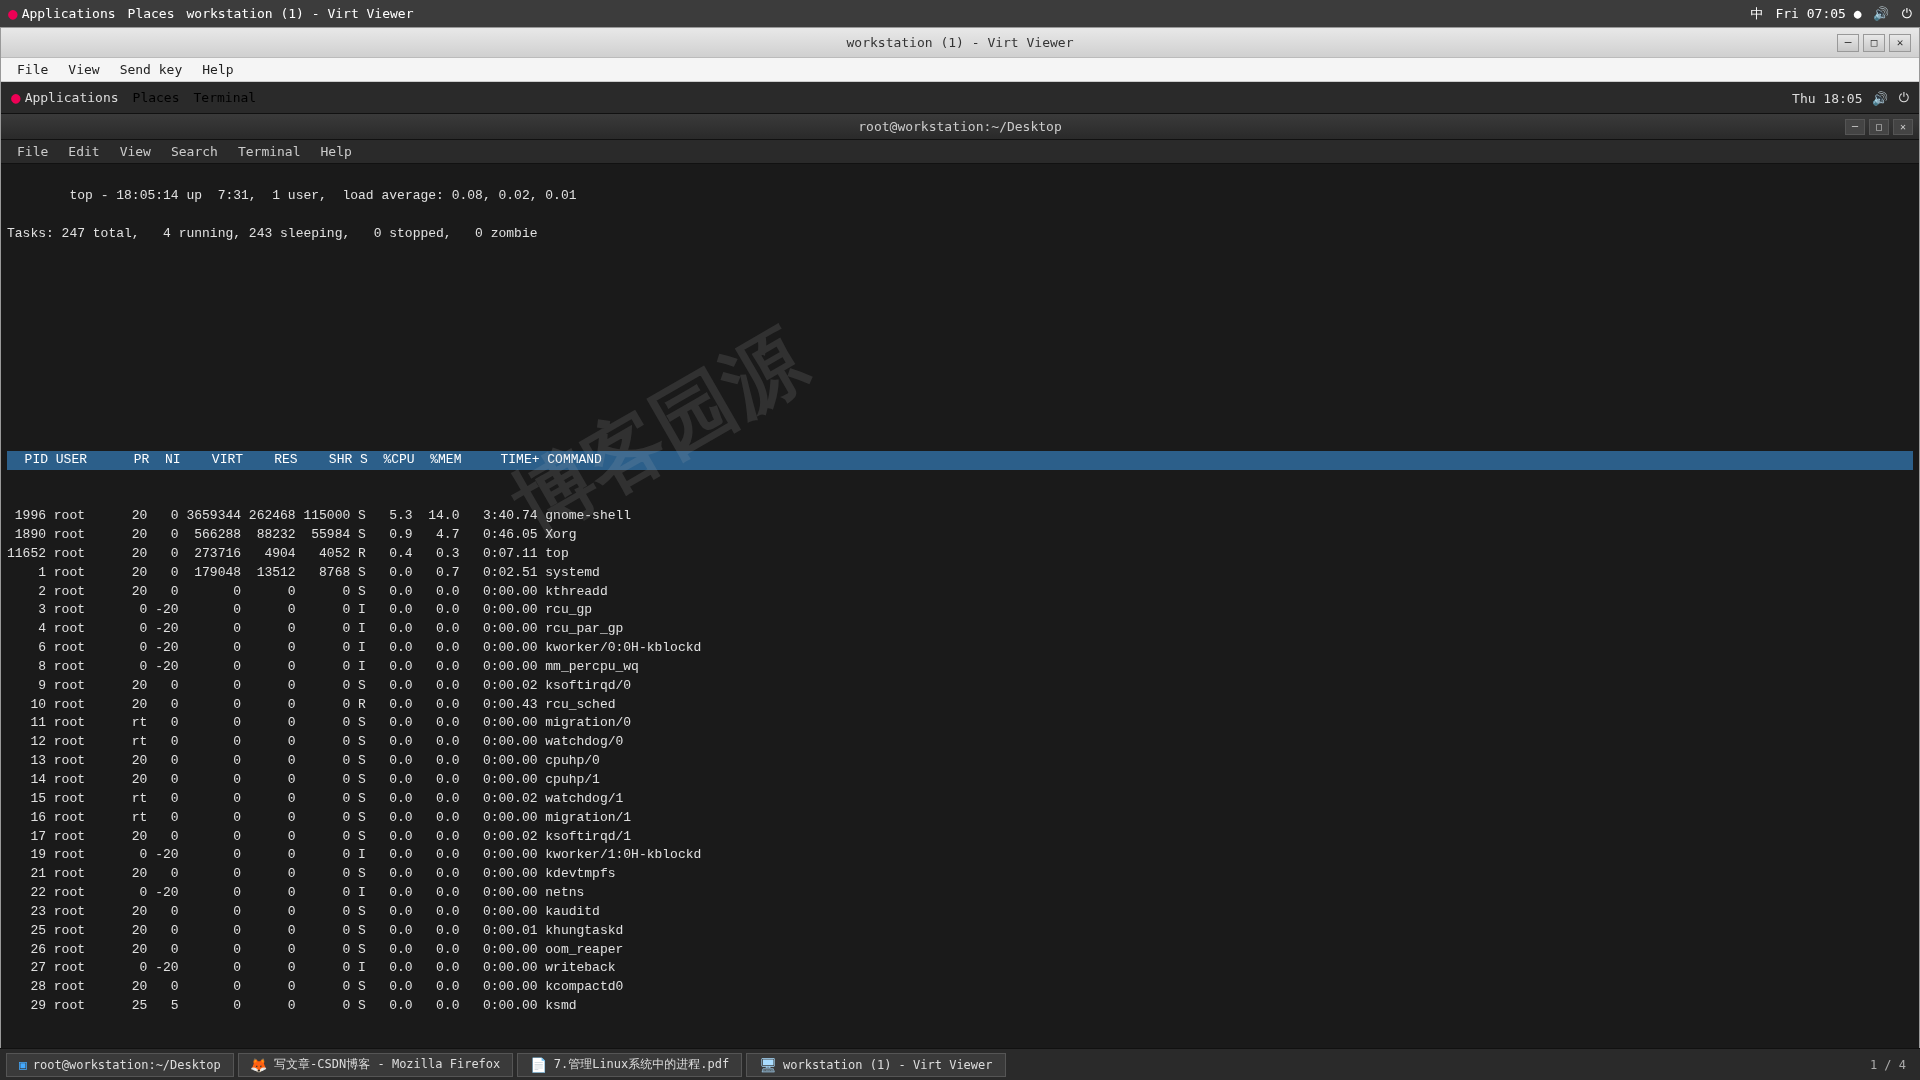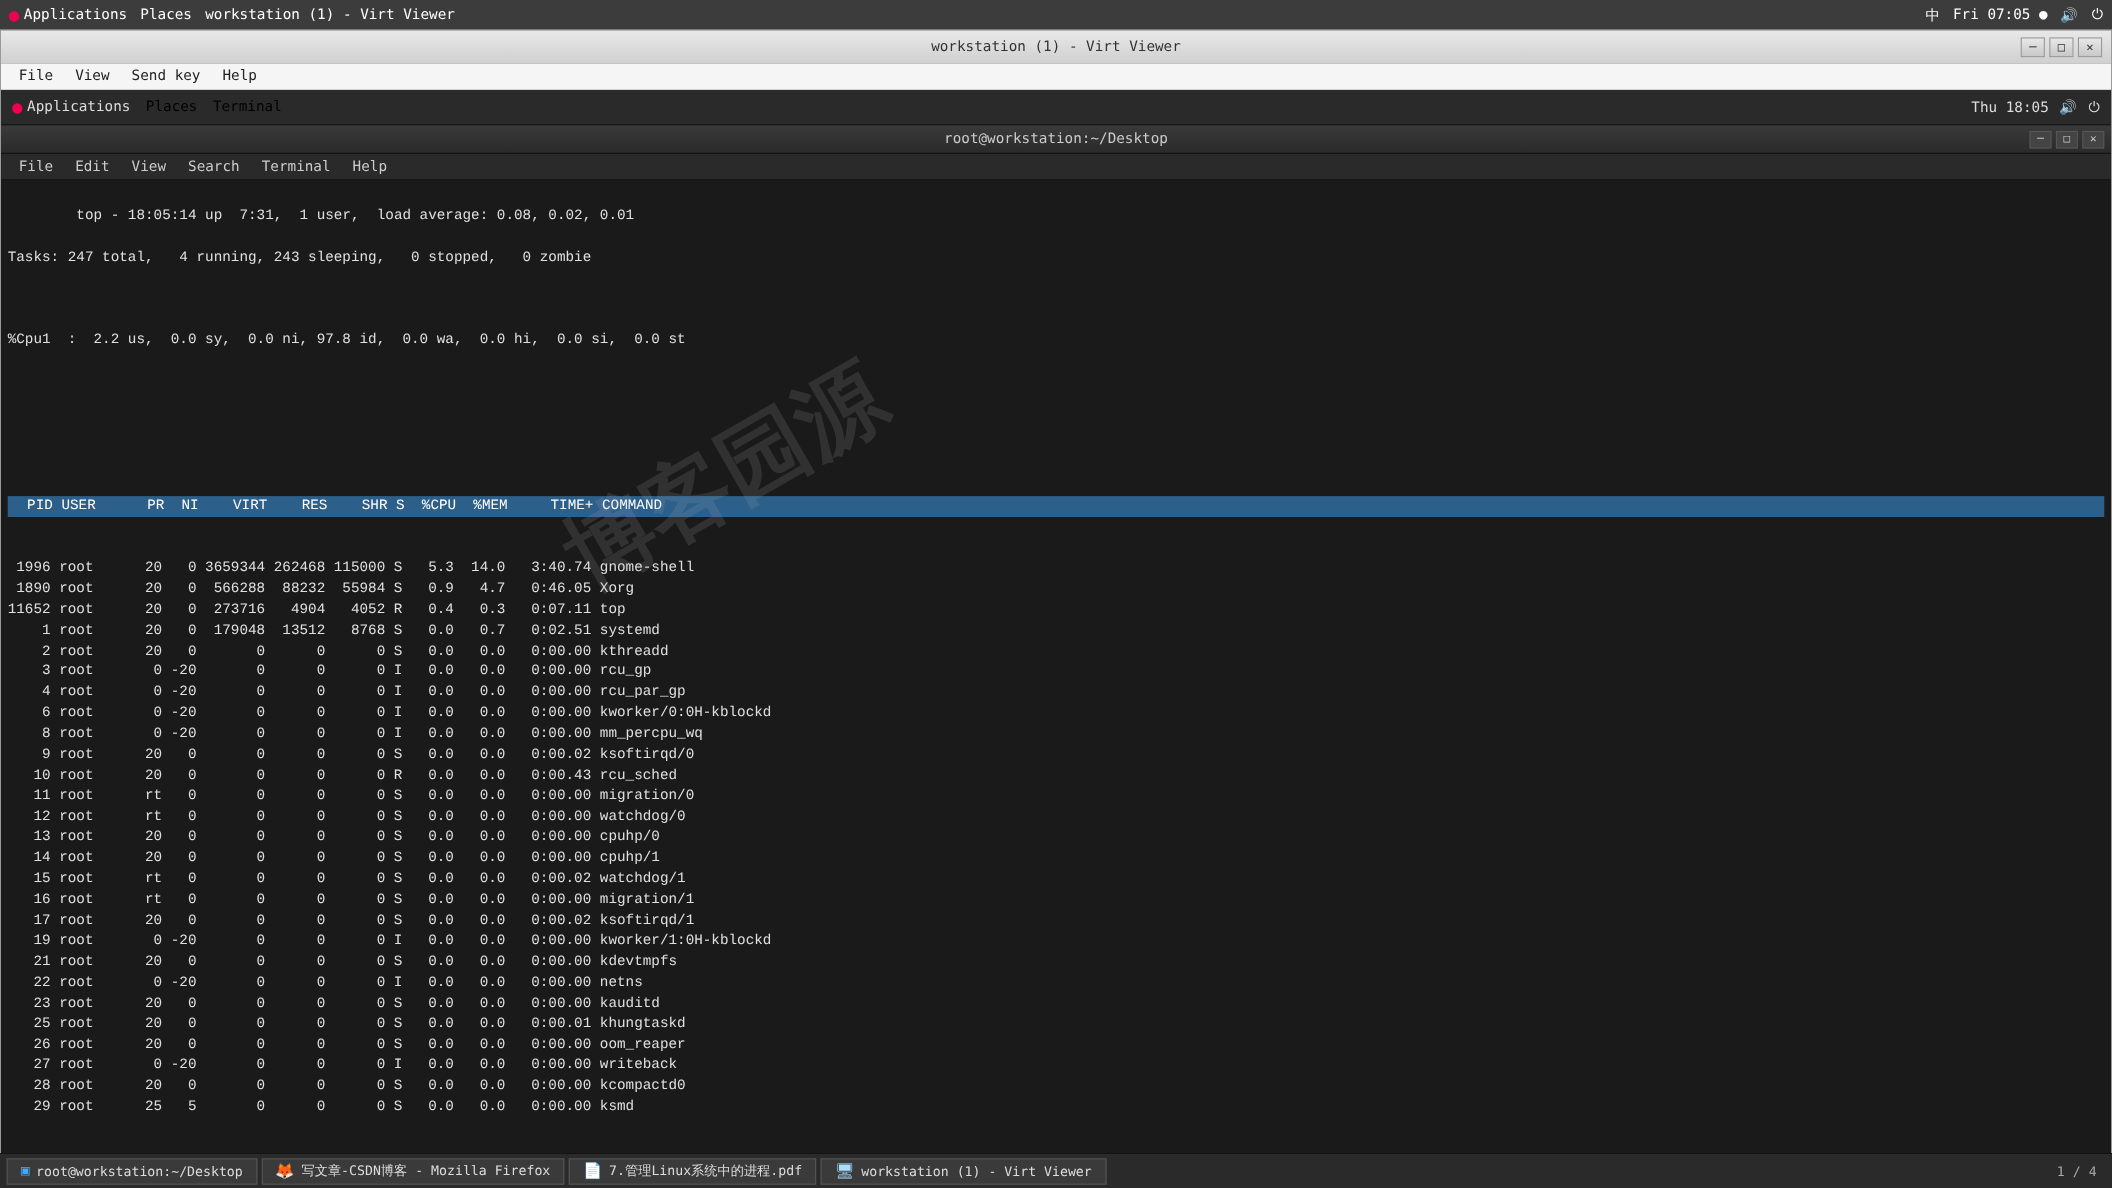--- a/index.html
+++ b/index.html
@@ -207,21 +207,21 @@
         <span>View</span>
         <span>Search</span>
         <span>Terminal</span>
         <span>Help</span>
       </div>
 
       <div id="terminal-content">
         <span>top - 18:05:14 up  7:31,  1 user,  load average: 0.08, 0.02, 0.01</span>
         <br><span>Tasks: 247 total,   4 running, 243 sleeping,   0 stopped,   0 zombie</span>
         <br>
-        <br><span>%Cpu1  :  2.2 us,  0.0 sy,  0.0 ni, 97.8 id,  0.0 wa,  0.0 hi,  0.0 si,  0.0 st</span>
+        <br>
         <br>
         <br>
         <br>
         <span class="proc-header" style="display:block; background:#2c5f8a; color:#fff; padding: 0 2px;">  PID USER      PR  NI    VIRT    RES    SHR S  %CPU  %MEM     TIME+ COMMAND</span>
         <div id="proc-list"><span style="display: block; color: rgb(224, 224, 224);"> 1996 root      20   0 3659344 262468 115000 S   5.3  14.0   3:40.74 gnome-shell</span><span style="display: block; color: rgb(224, 224, 224);"> 1890 root      20   0  566288  88232  55984 S   0.9   4.7   0:46.05 Xorg</span><span style="display: block; color: rgb(224, 224, 224);">11652 root      20   0  273716   4904   4052 R   0.4   0.3   0:07.11 top</span><span style="display: block; color: rgb(224, 224, 224);">    1 root      20   0  179048  13512   8768 S   0.0   0.7   0:02.51 systemd</span><span style="display: block; color: rgb(224, 224, 224);">    2 root      20   0       0      0      0 S   0.0   0.0   0:00.00 kthreadd</span><span style="display: block; color: rgb(224, 224, 224);">    3 root       0 -20       0      0      0 I   0.0   0.0   0:00.00 rcu_gp</span><span style="display: block; color: rgb(224, 224, 224);">    4 root       0 -20       0      0      0 I   0.0   0.0   0:00.00 rcu_par_gp</span><span style="display: block; color: rgb(224, 224, 224);">    6 root       0 -20       0      0      0 I   0.0   0.0   0:00.00 kworker/0:0H-kblockd</span><span style="display: block; color: rgb(224, 224, 224);">    8 root       0 -20       0      0      0 I   0.0   0.0   0:00.00 mm_percpu_wq</span><span style="display: block; color: rgb(224, 224, 224);">    9 root      20   0       0      0      0 S   0.0   0.0   0:00.02 ksoftirqd/0</span><span style="display: block; color: rgb(224, 224, 224);">   10 root      20   0       0      0      0 R   0.0   0.0   0:00.43 rcu_sched</span><span style="display: block; color: rgb(224, 224, 224);">   11 root      rt   0       0      0      0 S   0.0   0.0   0:00.00 migration/0</span><span style="display: block; color: rgb(224, 224, 224);">   12 root      rt   0       0      0      0 S   0.0   0.0   0:00.00 watchdog/0</span><span style="display: block; color: rgb(224, 224, 224);">   13 root      20   0       0      0      0 S   0.0   0.0   0:00.00 cpuhp/0</span><span style="display: block; color: rgb(224, 224, 224);">   14 root      20   0       0      0      0 S   0.0   0.0   0:00.00 cpuhp/1</span><span style="display: block; color: rgb(224, 224, 224);">   15 root      rt   0       0      0      0 S   0.0   0.0   0:00.02 watchdog/1</span><span style="display: block; color: rgb(224, 224, 224);">   16 root      rt   0       0      0      0 S   0.0   0.0   0:00.00 migration/1</span><span style="display: block; color: rgb(224, 224, 224);">   17 root      20   0       0      0      0 S   0.0   0.0   0:00.02 ksoftirqd/1</span><span style="display: block; color: rgb(224, 224, 224);">   19 root       0 -20       0      0      0 I   0.0   0.0   0:00.00 kworker/1:0H-kblockd</span><span style="display: block; color: rgb(224, 224, 224);">   21 root      20   0       0      0      0 S   0.0   0.0   0:00.00 kdevtmpfs</span><span style="display: block; color: rgb(224, 224, 224);">   22 root       0 -20       0      0      0 I   0.0   0.0   0:00.00 netns</span><span style="display: block; color: rgb(224, 224, 224);">   23 root      20   0       0      0      0 S   0.0   0.0   0:00.00 kauditd</span><span style="display: block; color: rgb(224, 224, 224);">   25 root      20   0       0      0      0 S   0.0   0.0   0:00.01 khungtaskd</span><span style="display: block; color: rgb(224, 224, 224);">   26 root      20   0       0      0      0 S   0.0   0.0   0:00.00 oom_reaper</span><span style="display: block; color: rgb(224, 224, 224);">   27 root       0 -20       0      0      0 I   0.0   0.0   0:00.00 writeback</span><span style="display: block; color: rgb(224, 224, 224);">   28 root      20   0       0      0      0 S   0.0   0.0   0:00.00 kcompactd0</span><span style="display: block; color: rgb(224, 224, 224);">   29 root      25   5       0      0      0 S   0.0   0.0   0:00.00 ksmd</span></div>
       </div>
     </div>
 
     <div class="watermark">博客园源</div>
 

